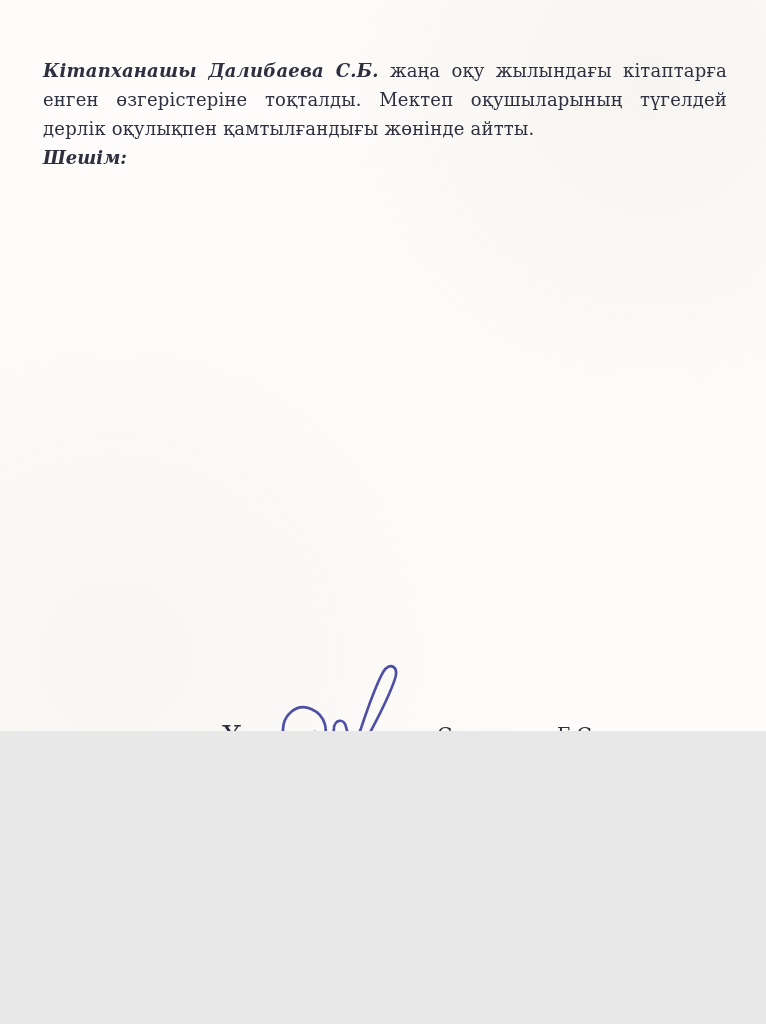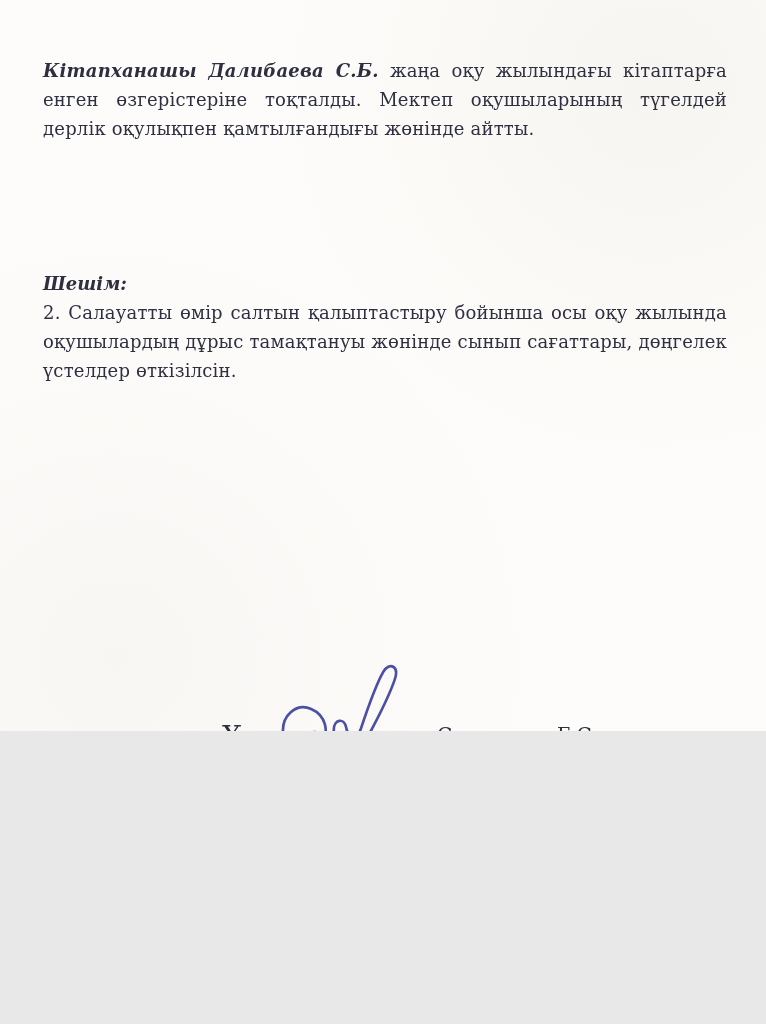--- a/index.html
+++ b/index.html
@@ -32,21 +32,20 @@
     line-height: 29px;
     text-align: justify;
     text-align-last: left;
     letter-spacing: 0.2px;
   }
   .para .lead {
     font-weight: bold;
     font-style: italic;
   }
   .decision-section {
-    margin-top: 126px;
   }
   .decision-heading {
     margin: 0;
     font-size: 18px;
     line-height: 29px;
     font-weight: bold;
     font-style: italic;
   }
   .signature-row {
     position: absolute;
@@ -82,21 +81,20 @@
 <body>
 
 <div class="page">
   <div class="content">
 
     <p class="para"><span class="lead">Кітапханашы Далибаева С.Б.</span><span> жаңа оқу жылындағы кітаптарға енген өзгерістеріне тоқталды. Мектеп оқушыларының түгелдей дерлік оқулықпен қамтылғандығы жөнінде айтты.</span></p>
 
 
     <div class="decision-section">
       <p class="decision-heading">Шешім:</p>
-      <p class="para">2. Салауатты өмір салтын қалыптастыру бойынша осы оқу жылында оқушылардың дұрыс тамақтануы жөнінде сынып сағаттары, дөңгелек үстелдер өткізілсін.</p>
     </div>
 
   </div>
 
   <div class="signature-row">
     <span class="sig-label">Хатшы</span>
 
     <svg class="sig-mark" viewBox="0 0 170 140" fill="none" xmlns="http://www.w3.org/2000/svg">
       <path d="M 52 92
                C 40 104, 16 98, 13 78

